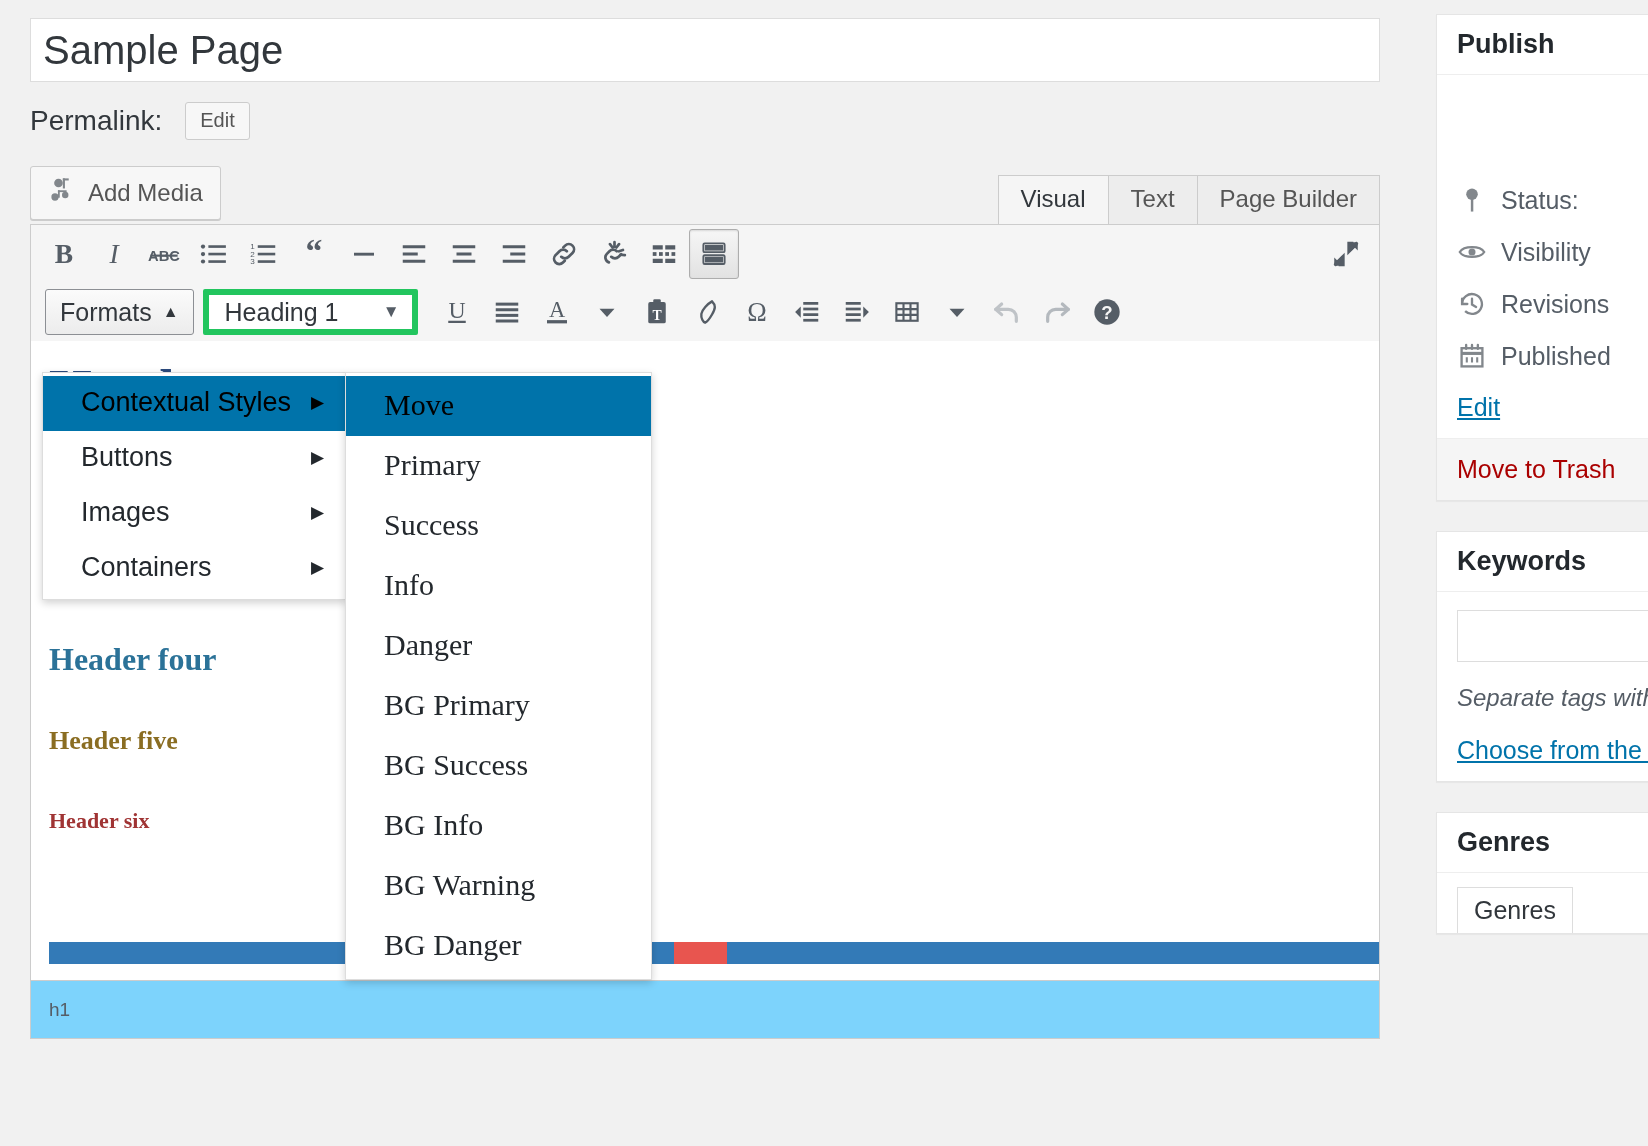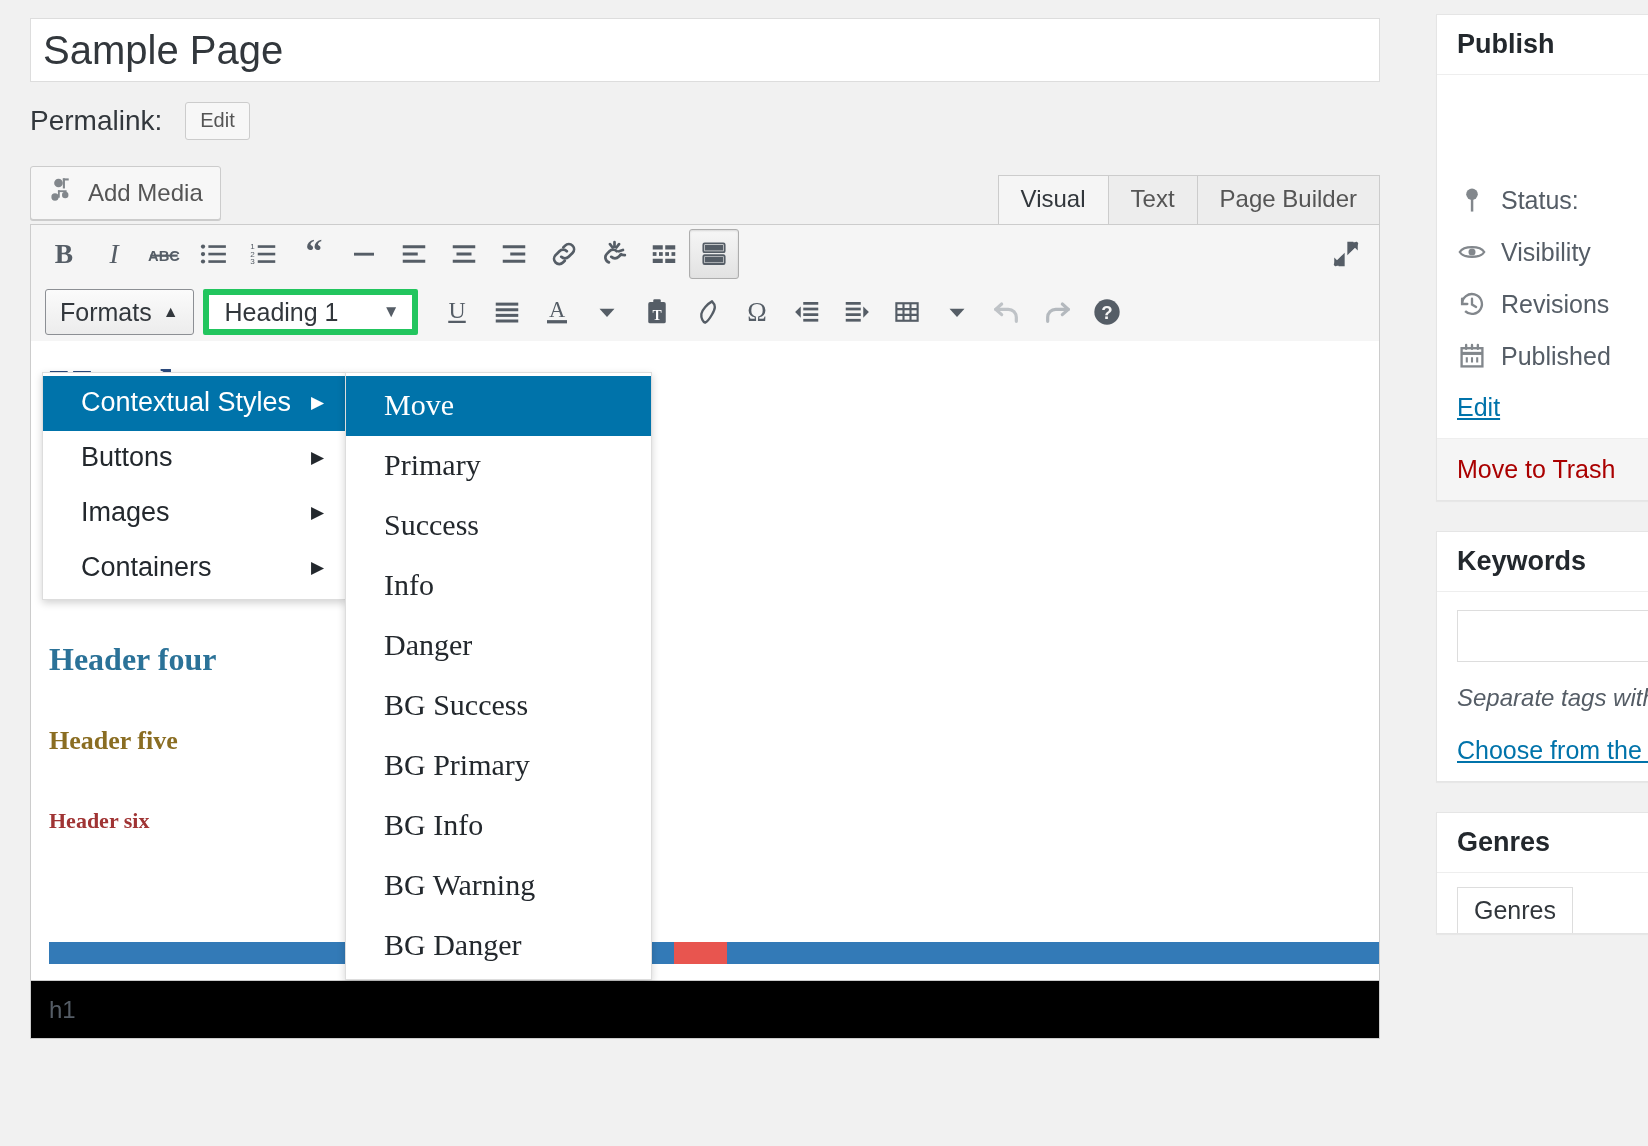--- a/index.html
+++ b/index.html
@@ -137,24 +137,24 @@
   .hdr5 { font-size: 26px; line-height: 1.15; margin-top: 48px; }
   .hdr6 { font-size: 22px; line-height: 1.15; margin-top: 52px; }
   .progress-wrap {
     position: absolute; left: 18px; right: 0; bottom: 16px;
     height: 22px; display: flex;
   }
   .progress-seg { height: 22px; }
 
   
   .status-bar {
-    margin: 0 30px; background: #000000;
+    margin: 0 30px; background: #7dd3fc;
     border: 1px solid #ccc; border-top: none;
     height: 58px; display: flex; align-items: center;
-    padding: 0 18px; font-size: 24px; color: #555d66;
+    padding: 0 18px; font-size: 19px; color: #555d66;
   }
 
   
   .sidebar {
     position: absolute; right: 0; top: 0;
     width: 238px; height: 1146px;
     background: #f1f1f1;
     padding: 14px 0 12px 0;
     overflow: hidden;
   }
@@ -226,21 +226,21 @@
     display: flex; align-items: center; justify-content: space-between;
     padding: 11px 22px 13px 38px;
     font-size: 27px; color: #23282d; cursor: pointer;
     white-space: nowrap;
   }
   .menu-1 .menu-item { font-family: "Liberation Sans", sans-serif; }
   .menu-2 .menu-item {
     font-family: "Liberation Serif", serif;
     font-size: 30px; padding: 12px 22px 14px 38px;
   }
-  .menu-item.selected { background: #0073aa; color: #ffffff; justify-content: space-between; }
+  .menu-item.selected { background: #0073aa; color: #000000; justify-content: space-between; }
   .sub-arrow { font-size: 17px; line-height: 1; margin-left: 18px; }
 </style>
 </head>
 <body>
 
 <div class="screen">
 
   <div class="editor-col">
 
     <div class="title-wrap">
@@ -598,20 +598,20 @@
       <span class="sub-arrow">▶</span>
     </div>
   </div>
 
   <div class="menu menu-2">
     <div class="menu-item selected">Move</div>
     <div class="menu-item">Primary</div>
     <div class="menu-item">Success</div>
     <div class="menu-item">Info</div>
     <div class="menu-item">Danger</div>
+    <div class="menu-item">BG Primary</div>
     <div class="menu-item">BG Success</div>
-    <div class="menu-item">BG Primary</div>
     <div class="menu-item">BG Info</div>
     <div class="menu-item">BG Warning</div>
     <div class="menu-item">BG Danger</div>
   </div>
 
 </div>
 
 </body></html>

